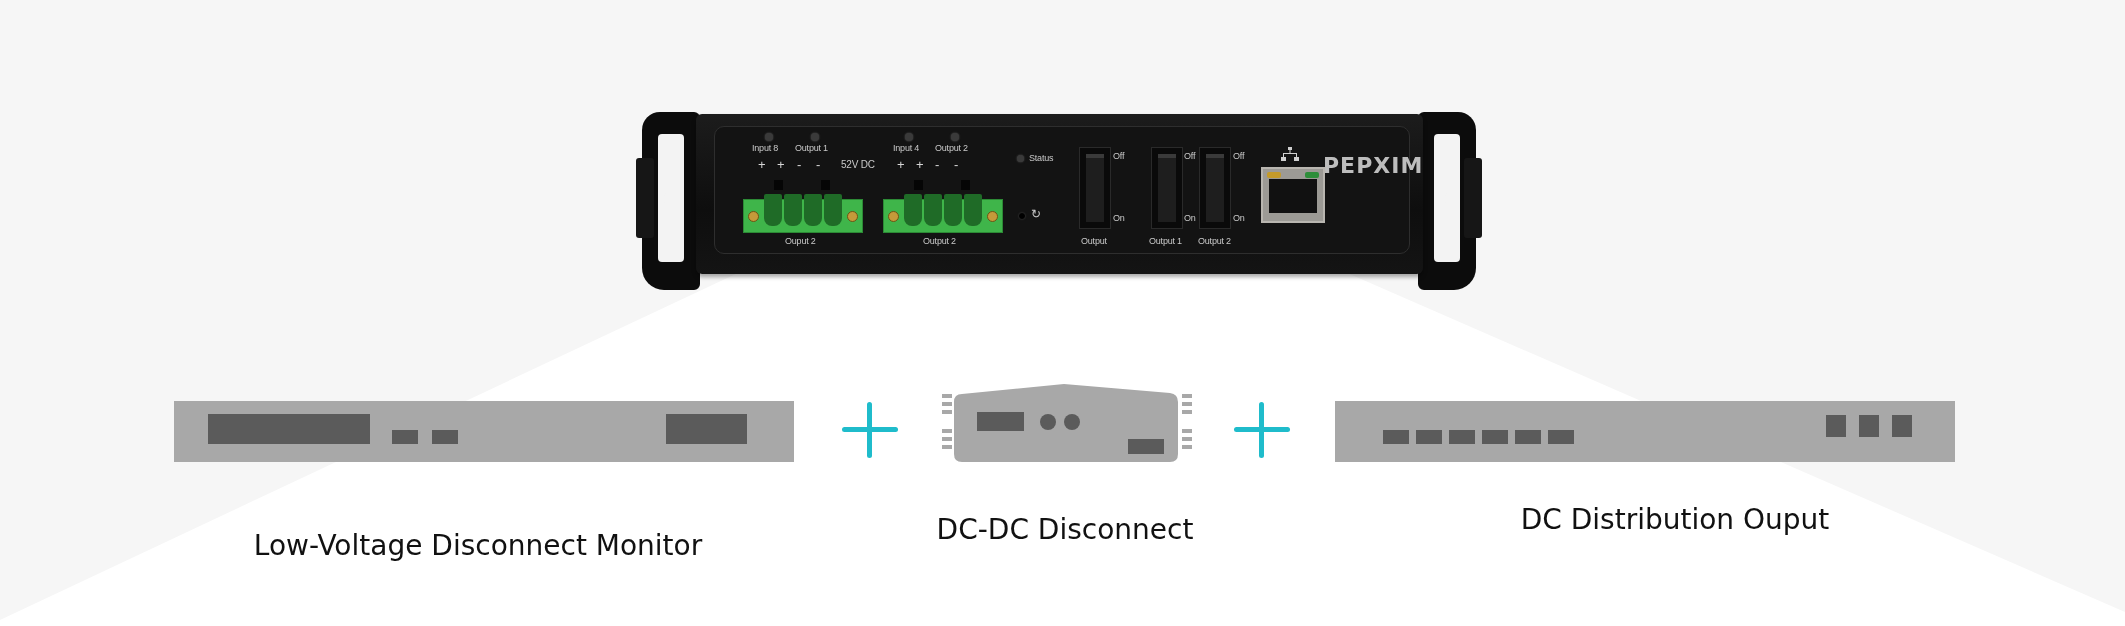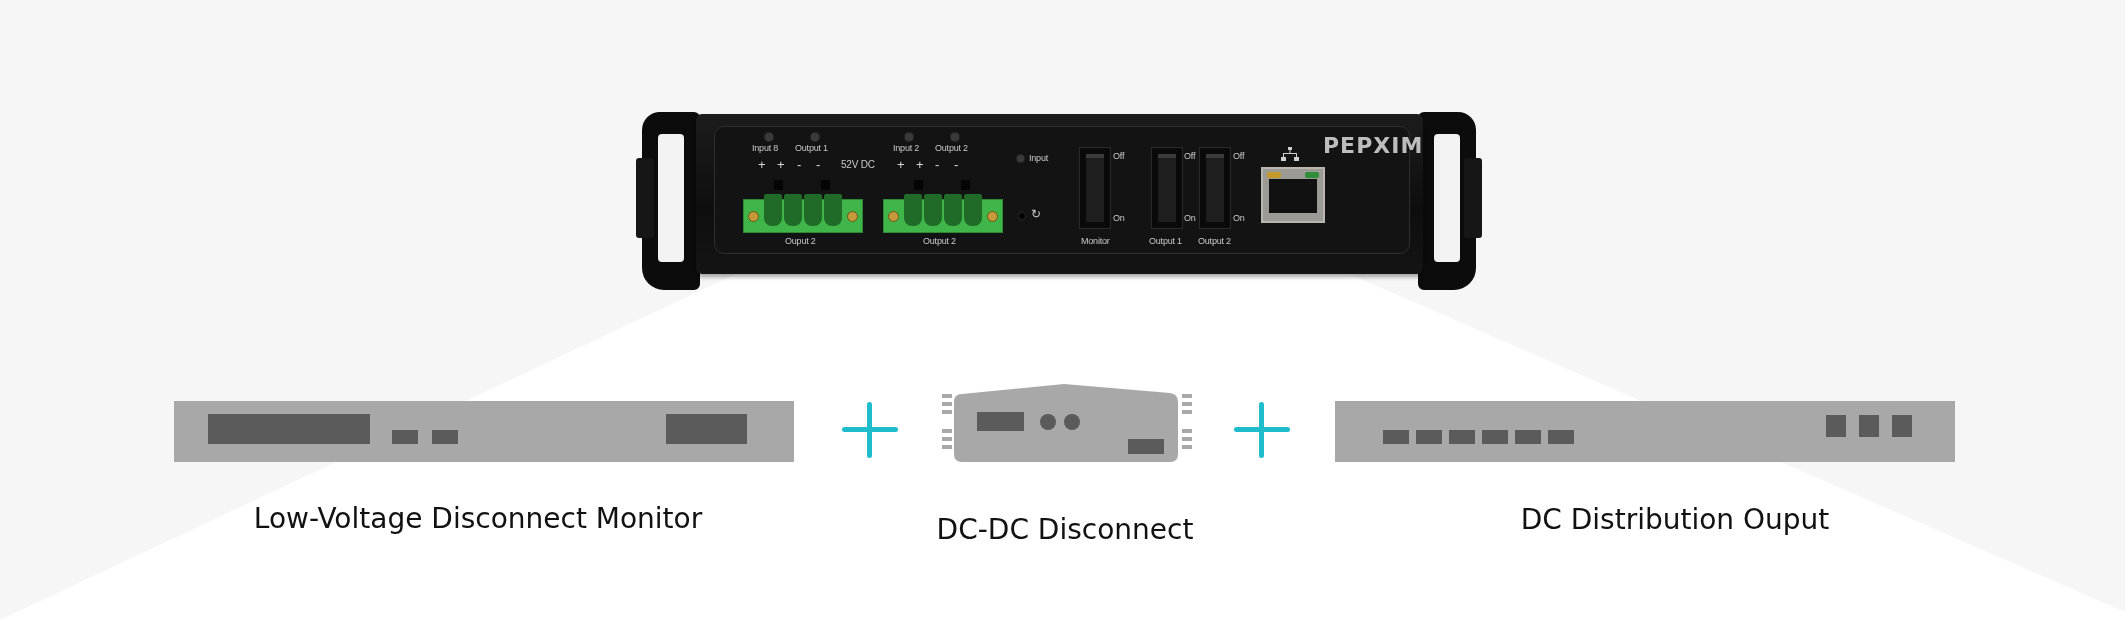--- a/index.html
+++ b/index.html
@@ -61,21 +61,21 @@
   .rocker { position:absolute; width:30px; height:80px; background:#0a0a0a; border:1px solid #2a2a2a; }
   .rocker .btn { position:absolute; left:6px; top:6px; width:18px; height:64px; background:#1e1e1e; border-top:4px solid #3a3a3a; }
 
   .rj45 {
     position:absolute; width:60px; height:52px; background:#9c9a95; border:2px solid #b9b6b0;
   }
   .rj45 .inner { position:absolute; left:6px; top:10px; width:48px; height:34px; background:#111; }
   .rj45 .ledy { position:absolute; left:4px; top:3px; width:14px; height:6px; background:#c49a2a; border-radius:2px; }
   .rj45 .ledg { position:absolute; right:4px; top:3px; width:14px; height:6px; background:#2e8e3a; border-radius:2px; }
 
-  .brand { position:absolute; color:#bdbdbd; font-weight:bold; font-size:22px; letter-spacing:1px; font-family:"DejaVu Sans", sans-serif; }
+  .brand { position:absolute; color:#bdbdbd; font-weight:bold; font-size:22px; letter-spacing:1px; font-family:"DejaVu Sans", sans-serif;margin-top:20px; }
 
   
   .gray-dev { position:absolute; background:#a8a8a8; }
   .block { position:absolute; background:#5b5b5b; }
   .plus { position:absolute; width:56px; height:56px; }
   .plus::before, .plus::after { content:""; position:absolute; background:#1fbccb; border-radius:3px; }
   .plus::before { left:0; top:25px; width:56px; height:5px; }
   .plus::after { left:25px; top:0; width:5px; height:56px; }
 
   .caption { position:absolute; font-family:"DejaVu Sans", sans-serif; font-size:28px; color:#111; white-space:nowrap; transform:translateX(-50%); }
@@ -109,21 +109,21 @@
 
       <span class="sign" style="left:43px;top:30px">+</span>
       <span class="sign" style="left:62px;top:30px">+</span>
       <span class="sign" style="left:82px;top:30px">-</span>
       <span class="sign" style="left:101px;top:30px">-</span>
 
       <span class="silk" style="left:126px;top:32px;font-size:10px">52V DC</span>
 
       <div class="led" style="left:190px;top:6px"></div>
       <div class="led" style="left:236px;top:6px"></div>
-      <span class="silk" style="left:178px;top:16px">Input 2</span>
+      <span class="silk" style="left:178px;top:16px">Input 4</span>
       <span class="silk" style="left:220px;top:16px">Output 2</span>
 
       <span class="sign" style="left:182px;top:30px">+</span>
       <span class="sign" style="left:201px;top:30px">+</span>
       <span class="sign" style="left:220px;top:30px">-</span>
       <span class="sign" style="left:239px;top:30px">-</span>
 
       <div class="term" style="left:28px;top:72px">
         <div class="screw" style="left:4px"></div>
         <div class="pin" style="left:20px"></div>
@@ -142,30 +142,30 @@
         <div class="pin" style="left:40px"></div>
         <div class="pin" style="left:60px"></div>
         <div class="pin" style="left:80px"></div>
         <div class="latch" style="left:30px"></div>
         <div class="latch" style="left:77px"></div>
         <div class="screw" style="right:4px"></div>
       </div>
       <span class="silk" style="left:208px;top:109px">Output 2</span>
 
       <div class="led" style="left:302px;top:28px;width:7px;height:7px"></div>
-      <span class="silk" style="left:314px;top:26px">Input</span>
+      <span class="silk" style="left:314px;top:26px">Status</span>
       <div class="led" style="left:304px;top:86px;width:6px;height:6px;background:#000"></div>
       <span class="silk" style="left:316px;top:80px;font-size:12px">↻</span>
 
       <div class="rocker" style="left:364px;top:20px">
           <div class="btn"></div>
         </div>
       <span class="silk" style="left:398px;top:24px">Off</span>
       <span class="silk" style="left:398px;top:86px">On</span>
-      <span class="silk" style="left:366px;top:109px">Monitor</span>
+      <span class="silk" style="left:366px;top:109px">Output</span>
 
       <div class="rocker" style="left:436px;top:20px">
           <div class="btn"></div>
         </div>
       <span class="silk" style="left:469px;top:24px">Off</span>
       <span class="silk" style="left:469px;top:86px">On</span>
       <span class="silk" style="left:434px;top:109px">Output 1</span>
 
       <div class="rocker" style="left:484px;top:20px">
           <div class="btn"></div>
@@ -232,15 +232,15 @@
   <div class="block" style="left:81px;top:29px;width:26px;height:14px"></div>
   <div class="block" style="left:114px;top:29px;width:26px;height:14px"></div>
   <div class="block" style="left:147px;top:29px;width:26px;height:14px"></div>
   <div class="block" style="left:180px;top:29px;width:26px;height:14px"></div>
   <div class="block" style="left:213px;top:29px;width:26px;height:14px"></div>
   <div class="block" style="left:491px;top:14px;width:20px;height:22px"></div>
   <div class="block" style="left:524px;top:14px;width:20px;height:22px"></div>
   <div class="block" style="left:557px;top:14px;width:20px;height:22px"></div>
 </div>
 
-<div class="caption" style="left:478px;top:502px">Low-Voltage Disconnect Monitor</div>
+<div class="caption" style="left:478px;top:529px">Low-Voltage Disconnect Monitor</div>
 <div class="caption" style="left:1065px;top:513px">DC-DC Disconnect</div>
 <div class="caption" style="left:1675px;top:503px">DC Distribution Ouput</div>
 
 </body></html>

